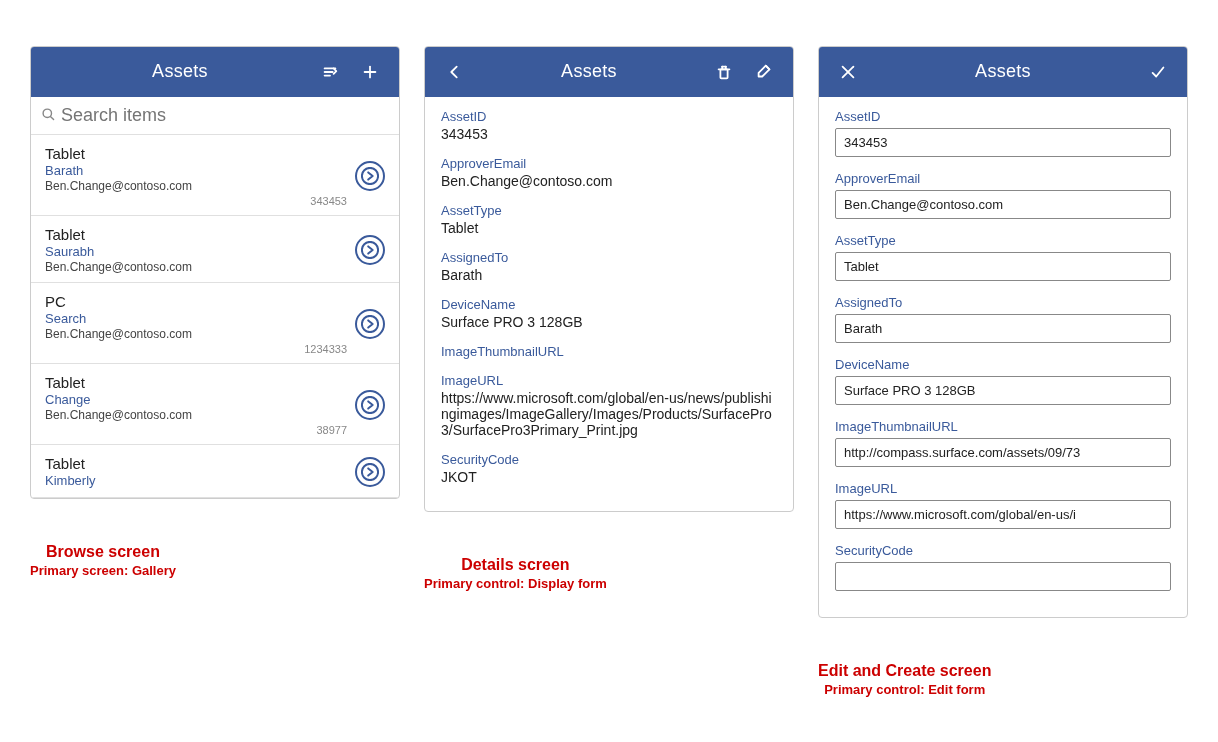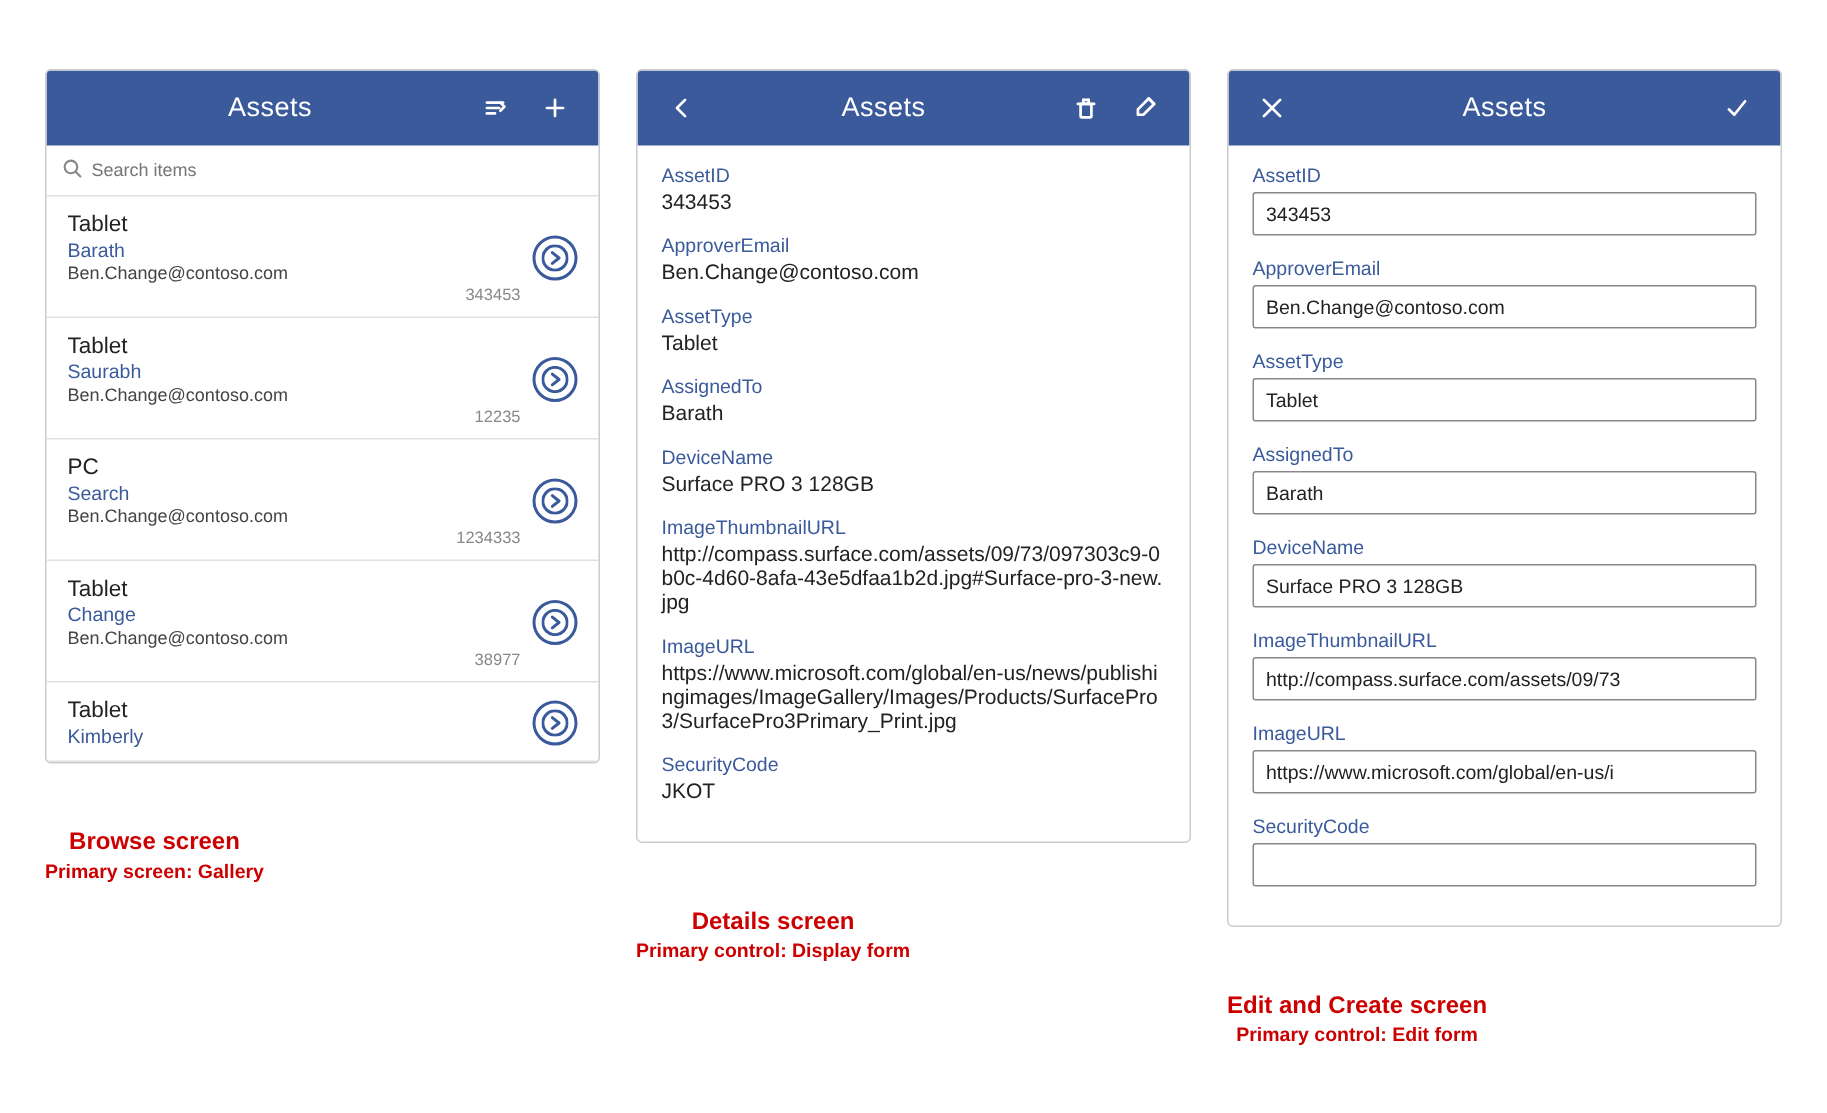--- a/index.html
+++ b/index.html
@@ -65,21 +65,21 @@
       gap: 6px;
     }
     .search-icon-sm {
       color: #888;
       font-size: 14px;
     }
     .search-input {
       border: none;
       outline: none;
       color: #7f1d1d;
-      font-size: 12px;
+      font-size: 18px;
       flex: 1;
       background: transparent;
     }
     .list-item {
       padding: 10px 14px 8px 14px;
       border-bottom: 1px solid #e0e0e0;
       display: flex;
       justify-content: space-between;
       align-items: center;
       cursor: pointer;
@@ -253,21 +253,20 @@
           <circle cx="10" cy="10" r="9" stroke="#3a5a9b" fill="none"></circle>
           <polyline points="8,6 13,10 8,14" stroke="#3a5a9b" fill="none"></polyline>
         </svg>
       </div>
     </div>
           <div class="list-item">
       <div class="list-item-left">
         <div class="list-item-title">Tablet</div>
         <div class="list-item-subtitle">Saurabh</div>
         <div class="list-item-email">Ben.Change@contoso.com</div>
-        <div class="list-item-id">12235</div>
       </div>
       <div class="list-item-arrow">
         <svg class="icon-svg-dark" viewBox="0 0 20 20">
           <circle cx="10" cy="10" r="9" stroke="#3a5a9b" fill="none"></circle>
           <polyline points="8,6 13,10 8,14" stroke="#3a5a9b" fill="none"></polyline>
         </svg>
       </div>
     </div>
           <div class="list-item">
       <div class="list-item-left">
@@ -363,21 +362,20 @@
           <div class="detail-field">
       <div class="detail-label">AssignedTo</div>
       <div class="detail-value">Barath</div>
     </div>
           <div class="detail-field">
       <div class="detail-label">DeviceName</div>
       <div class="detail-value">Surface PRO 3 128GB</div>
     </div>
           <div class="detail-field">
       <div class="detail-label">ImageThumbnailURL</div>
-      <div class="detail-value">http://compass.surface.com/assets/09/73/097303c9-0b0c-4d60-8afa-43e5dfaa1b2d.jpg#Surface-pro-3-new.jpg</div>
     </div>
           <div class="detail-field">
       <div class="detail-label">ImageURL</div>
       <div class="detail-value">https://www.microsoft.com/global/en-us/news/publishingimages/ImageGallery/Images/Products/SurfacePro3/SurfacePro3Primary_Print.jpg</div>
     </div>
           <div class="detail-field">
       <div class="detail-label">SecurityCode</div>
       <div class="detail-value">JKOT</div>
     </div>
         </div>

